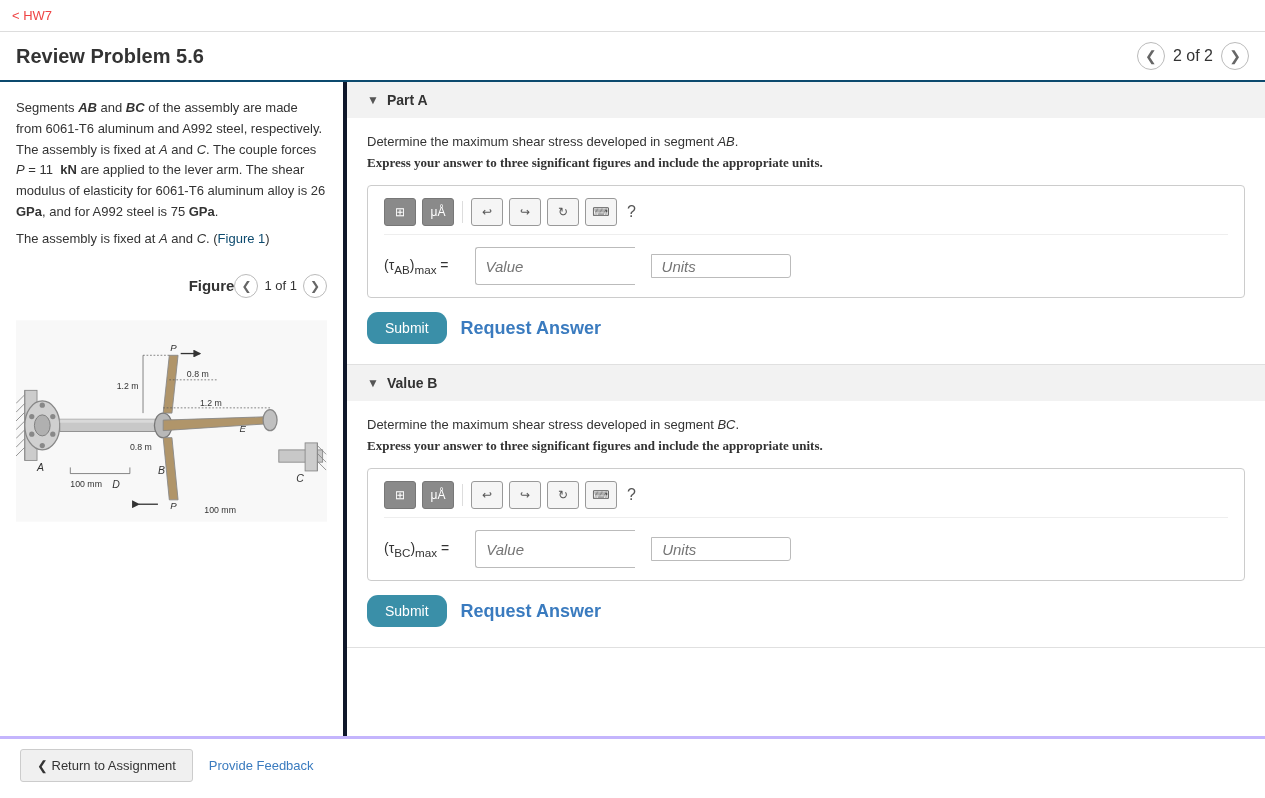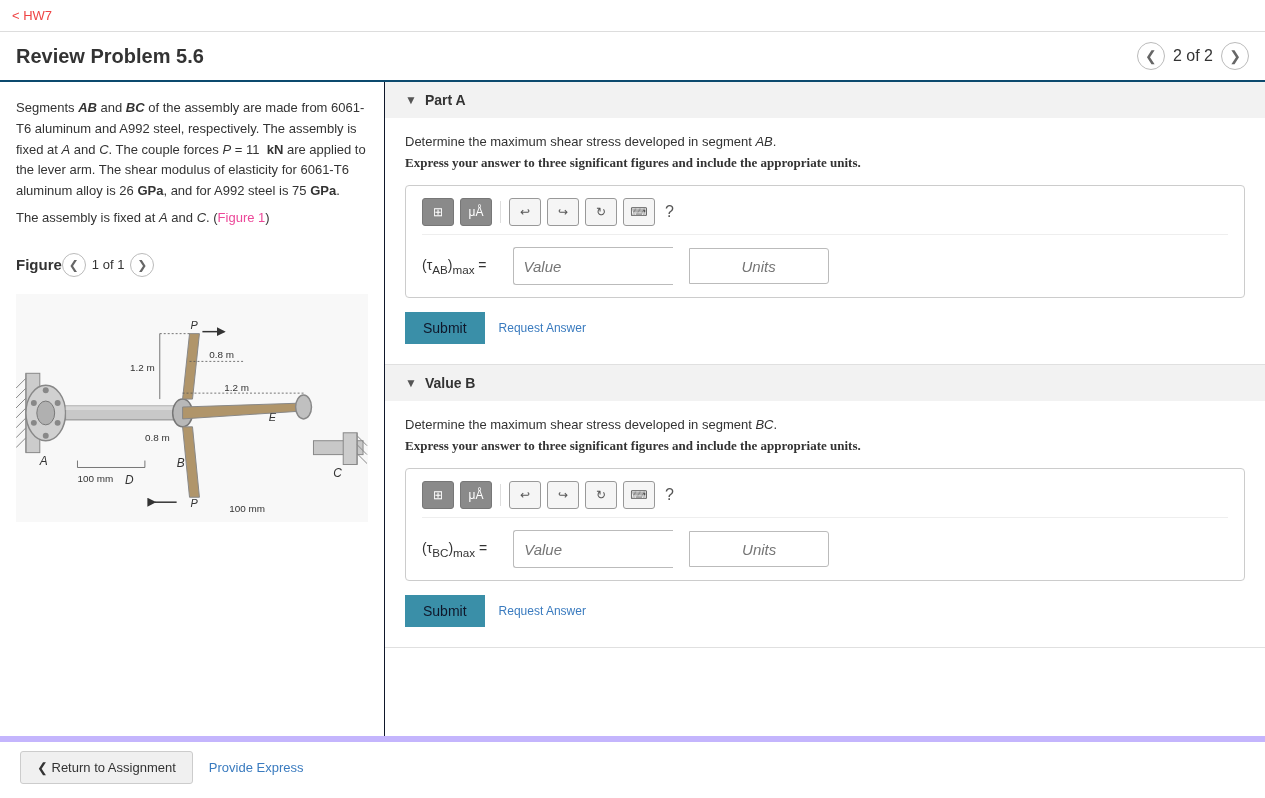--- a/index.html
+++ b/index.html
@@ -51,44 +51,44 @@
 
     
     .main-layout {
       display: flex;
       height: calc(798px - 32px - 56px - 56px);
       overflow: hidden;
     }
 
     
     .left-panel {
-      width: 385px;
-      border-right: 1px solid #0f172a;
+      width: 347px;
+      border-right: 4px solid #0f172a;
       padding: 16px;
       overflow-y: auto;
       flex-shrink: 0;
     }
     .problem-text {
       font-size: 13px;
       line-height: 1.6;
       color: #333;
     }
     .problem-text p { margin-bottom: 6px; }
     .bold { font-weight: bold; }
     .italic { font-style: italic; }
-    .figure-link { color: #ec4899; cursor: pointer; }
+    .figure-link { color: #0c4a6e; cursor: pointer; }
 
     .figure-section {
       margin-top: 24px;
     }
     .figure-header {
       display: flex;
       align-items: center;
-      justify-content: flex-start;
-      margin-bottom: 16px;
+      justify-content: flex-end;
+      margin-bottom: 8px;
     }
     .figure-title { font-size: 15px; font-weight: bold; }
     .figure-nav {
       display: flex; align-items: center; gap: 6px;
     }
     .figure-nav-btn {
       width: 24px; height: 24px;
       border: 1px solid #bbb;
       border-radius: 50%;
       background: #fff;
@@ -182,57 +182,57 @@
       border-right: none;
       padding: 0 10px;
       font-size: 15px;
       font-style: italic;
       color: #aaa;
       outline: none;
       border-radius: 3px 0 0 3px;
     }
     .units-input {
       width: 140px;
-      height: 36px;
+      height: 24px;
       border: 1px solid #bbb;
       padding: 0 10px;
       font-size: 15px;
       font-style: italic;
       color: #aaa;
       outline: none;
       border-radius: 0 3px 3px 0;
       background: #fff;
-      text-align: center;
     }
 
     .action-row {
       display: flex;
       align-items: center;
       gap: 14px;
     }
     .submit-btn {
       background: #3a8fa8;
-      color: #0f172a;
+      color: #ffffff;
       border: none;
-      border-radius: 0;
+      border-radius: 11px;
       padding: 8px 18px;
       font-size: 14px;
       cursor: pointer;
     }
     .request-link {
       color: #3a7bbf;
-      font-size: 12px;
+      font-size: 18px;
       cursor: pointer;
       text-decoration: none;
+      font-weight: bold;
     }
 
     
     .bottom-bar {
       height: 56px;
-      border-top: 6px solid #c4b5fd;
+      border-top: 3px solid #c4b5fd;
       display: flex;
       align-items: center;
       padding: 0 20px;
       gap: 16px;
     }
     .return-btn {
       background: #f0f0f0;
       border: 1px solid #ccc;
       border-radius: 3px;
       padding: 8px 16px;
@@ -451,14 +451,14 @@
           <a class="request-link">Request Answer</a>
         </div>
       </div>
     </div>
 
   </div>
 </div>
 
 <div class="bottom-bar">
   <button class="return-btn">❮ Return to Assignment</button>
-  <a class="provide-feedback-link">Provide Express</a>
+  <a class="provide-feedback-link">Provide Feedback</a>
 </div>
 
 </body></html>

